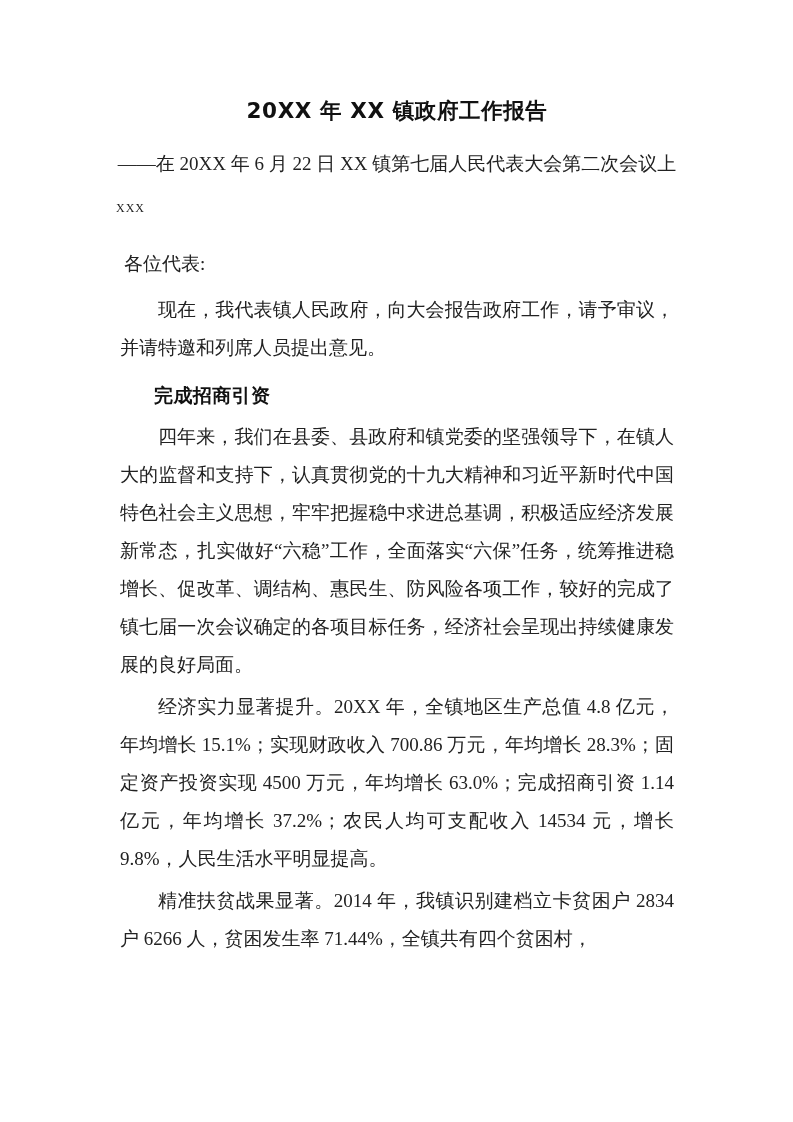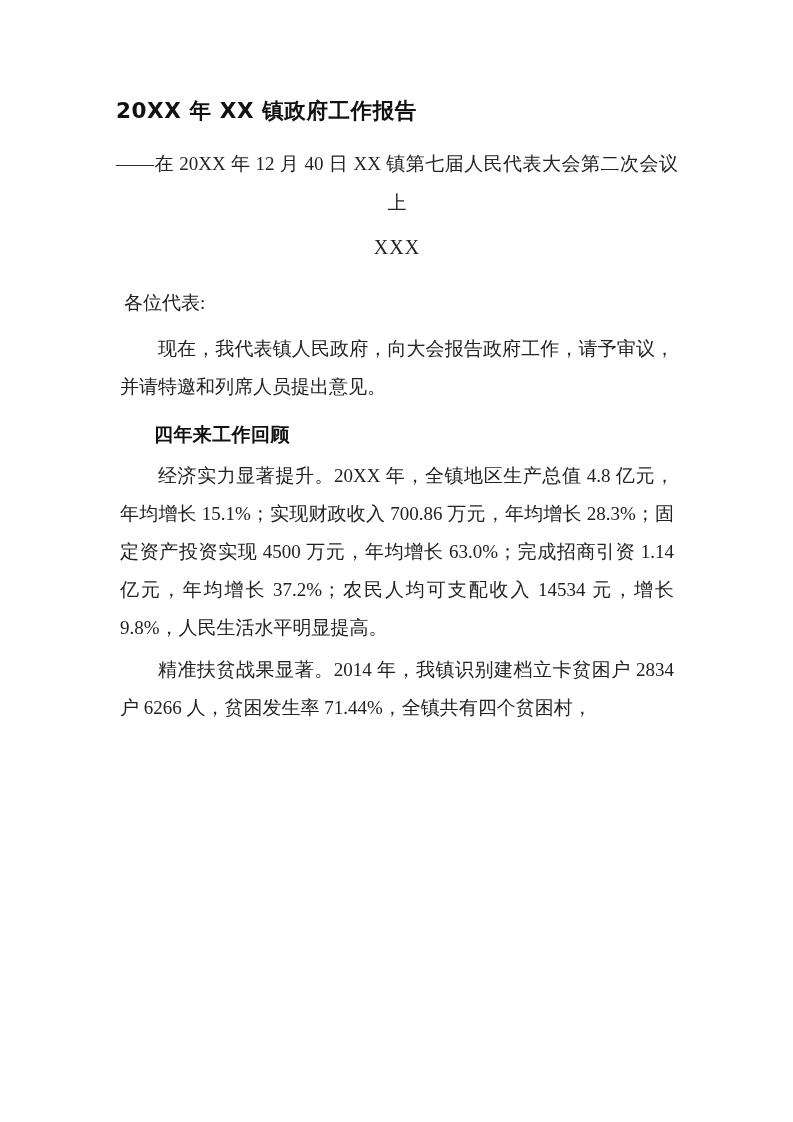--- a/index.html
+++ b/index.html
@@ -27,43 +27,44 @@
     top: 0;
     width: 562px;
   }
 
   
   .doc-title {
     font-family: "DejaVu Sans", "Liberation Sans", sans-serif;
     font-weight: bold;
     font-size: 21.5px;
     line-height: 38px;
+    text-align: center;
     letter-spacing: 0.6px;
     margin: 0;
     padding-top: 92px;
     color: #111111;
     white-space: pre;
   }
 
   .doc-subtitle {
     font-family: "Liberation Serif", "DejaVu Serif", serif;
     font-size: 19px;
     line-height: 39px;
     text-align: justify;
     text-align-last: center;
     margin: 0;
     padding-top: 14px;
     color: #222222;
   }
 
   .doc-author {
     font-family: "Liberation Serif", "DejaVu Serif", serif;
-    font-size: 20px;
+    font-size: 12px;
     line-height: 39px;
-    text-align: center;
+    text-align: left;
     margin: 0;
     padding-top: 6px;
     letter-spacing: 1px;
     color: #222222;
   }
 
   
   .salutation {
     font-family: "Liberation Serif", "DejaVu Serif", serif;
     font-size: 19px;
@@ -99,31 +100,32 @@
   .gap-sm { height: 5px; }
 </style>
 </head>
 <body>
 
 <div class="page">
   <div class="content">
 
     <h1 class="doc-title">20XX 年 XX 镇政府工作报告</h1>
 
-    <p class="doc-subtitle">——在 20XX 年 12 月 40 日 XX 镇第七届人民代表大会第二次会议上</p>
+    <p class="doc-subtitle">——在 20XX 年 6 月 22 日 XX 镇第七届人民代表大会第二次会议上</p>
 
     <p class="doc-author">XXX</p>
 
     <p class="salutation">各位代表:</p>
 
     <p class="body-par">现在，我代表镇人民政府，向大会报告政府工作，请予审议，并请特邀和列席人员提出意见。</p>
 
     <div class="gap-sm"></div>
 
-    <h2 class="section-head">四年来工作回顾</h2>
+    <h2 class="section-head">完成招商引资</h2>
 
+    <p class="body-par">四年来，我们在县委、县政府和镇党委的坚强领导下，在镇人大的监督和支持下，认真贯彻党的十九大精神和习近平新时代中国特色社会主义思想，牢牢把握稳中求进总基调，积极适应经济发展新常态，扎实做好“六稳”工作，全面落实“六保”任务，统筹推进稳增长、促改革、调结构、惠民生、防风险各项工作，较好的完成了镇七届一次会议确定的各项目标任务，经济社会呈现出持续健康发展的良好局面。</p>
 
     <p class="body-par">经济实力显著提升。20XX 年，全镇地区生产总值 4.8 亿元，年均增长 15.1%；实现财政收入 700.86 万元，年均增长 28.3%；固定资产投资实现 4500 万元，年均增长 63.0%；完成招商引资 1.14 亿元，年均增长 37.2%；农民人均可支配收入 14534 元，增长 9.8%，人民生活水平明显提高。</p>
 
     <p class="body-par">精准扶贫战果显著。2014 年，我镇识别建档立卡贫困户 2834 户 6266 人，贫困发生率 71.44%，全镇共有四个贫困村，</p>
 
   </div>
 </div>
 
 </body></html>

